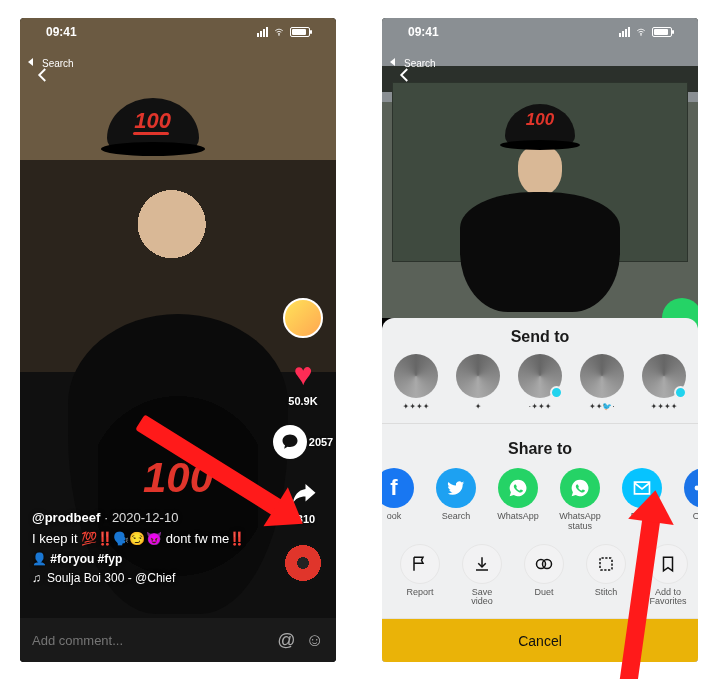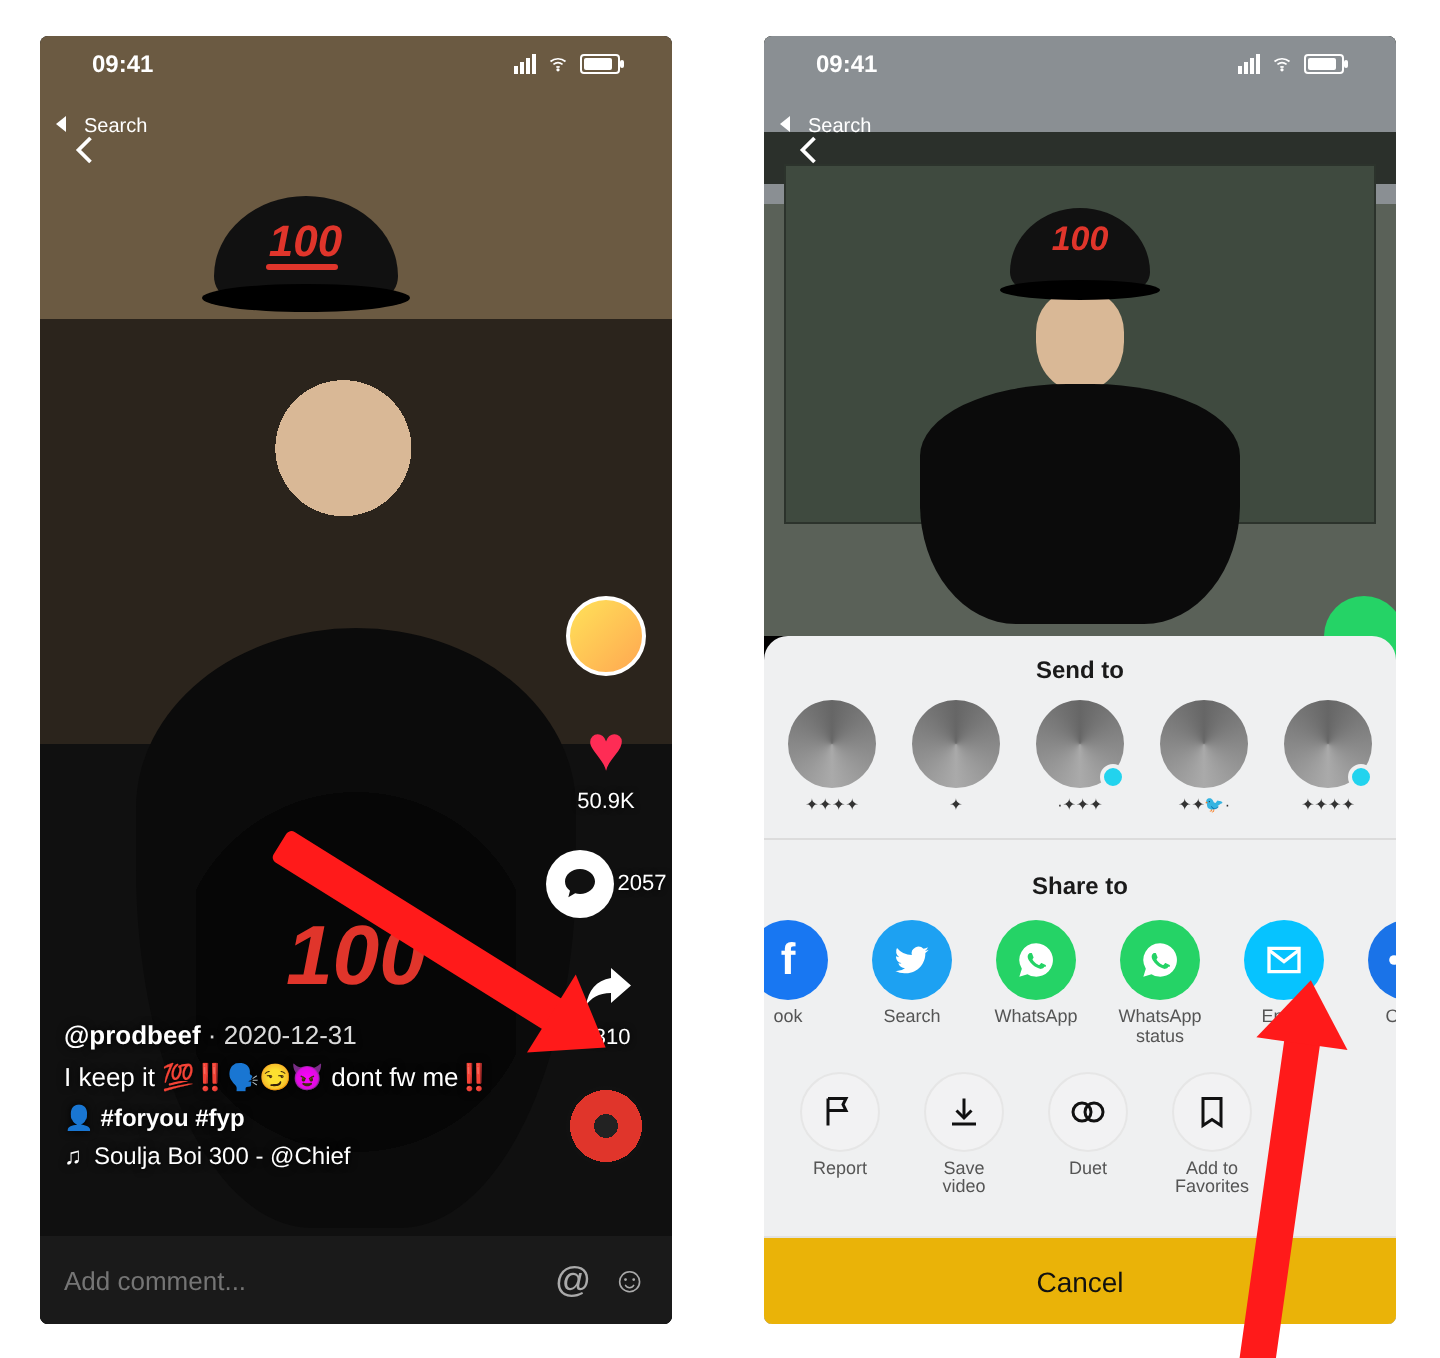--- a/index.html
+++ b/index.html
@@ -40,21 +40,21 @@
  radial-gradient(circle at 70% 40%,#3a3a3a 0 28px,transparent 28px);filter:contrast(1.3)}
 .torso .hun{position:absolute;top:140px;left:0;right:0;text-align:center;color:#e0352b;font-style:italic;font-weight:900;font-size:42px}
 
 
 .rail{position:absolute;right:10px;top:280px;width:46px;display:flex;flex-direction:column;align-items:center;gap:18px;color:#fff;font-size:11px;z-index:15}
 .avatar{width:40px;height:40px;border-radius:50%;background:linear-gradient(135deg,#ffe259,#ffa751);border:2px solid #fff}
 .heart{color:#fe2c55;font-size:32px}
 .comment-ic,.share-ic{width:34px;height:34px;background:#fff;border-radius:50%;display:flex;align-items:center;justify-content:center;color:#111}
 .share-ic{background:transparent;color:#fff;font-size:28px}
 .disc{width:40px;height:40px;border-radius:50%;background:radial-gradient(circle,#222 0 6px,#e0352b 6px 18px,#111 18px)}
-.cnt{text-shadow:0 0 3px #000;font-weight:400}
+.cnt{text-shadow:0 0 3px #000;font-weight:700}
 
 
 .meta{position:absolute;left:12px;right:70px;bottom:74px;color:#fff;font-size:13px;line-height:1.6;text-shadow:0 0 4px #000;z-index:15}
 .meta .u{font-weight:700}
 .meta .tags{font-size:12px}
 .meta .music{font-size:12px;display:flex;align-items:center;gap:6px}
 .music-ic{font-size:12px}
 
 
 .cbar{position:absolute;left:0;right:0;bottom:0;height:44px;background:#1a1a1a;display:flex;align-items:center;padding:0 12px;gap:10px}
@@ -74,21 +74,21 @@
 .roof{position:absolute;top:48px;left:0;right:0;height:26px;background:#2b302b}
 .personR{position:absolute;top:86px;left:50%;transform:translateX(-50%)}
 .capR{position:relative;width:70px;height:40px;background:#111;border-radius:50% 50% 10% 10%/80% 80% 20% 20%;margin:0 auto}
 .capR:after{content:"";position:absolute;bottom:-6px;left:-5px;right:-5px;height:10px;background:#000;border-radius:50%}
 .capR .t{color:#e0352b;font-style:italic;font-weight:900;font-size:17px;text-align:center;padding-top:6px}
 .faceR{width:44px;height:50px;background:#d9b896;border-radius:40% 40% 50% 50%;margin:2px auto 0}
 .bodyR{width:160px;height:120px;background:#0b0b0b;border-radius:46% 46% 30% 30%/30% 30% 50% 50%;margin:-4px auto 0}
 
 
 .sheet{position:absolute;left:0;right:0;bottom:0;height:344px;background:#eff0f1;border-radius:12px 12px 0 0;z-index:15;overflow:hidden}
-.sheet h4{font-size:12px;font-weight:600;color:#1a1a1a;text-align:center;padding:10px 0 6px}
+.sheet h4{font-size:16px;font-weight:600;color:#1a1a1a;text-align:center;padding:10px 0 6px}
 .hr{height:1px;background:#dcdcdc;margin:6px 0}
 .rowScroll{display:flex;gap:18px;padding:2px 12px 6px 12px;overflow:hidden}
 .contact{display:flex;flex-direction:column;align-items:center;width:44px;flex:0 0 44px}
 .contact .a{width:44px;height:44px;border-radius:50%;background:#888;background:conic-gradient(#666,#aaa,#666)}
 .contact .n{font-size:8px;color:#333;margin-top:4px;text-align:center;max-width:48px}
 .share-row{display:flex;gap:18px;padding:4px 6px 8px;overflow:hidden;margin-left:-16px}
 .sbtn{display:flex;flex-direction:column;align-items:center;width:44px;flex:0 0 44px}
 .sbtn .c{width:40px;height:40px;border-radius:50%;display:flex;align-items:center;justify-content:center;color:#fff}
 .sbtn .l{font-size:9px;color:#555;margin-top:4px;text-align:center;max-width:50px;line-height:1.1}
 .fb{background:#1877f2}.tw{background:#1da1f2}.wa{background:#25d366}.em{background:#06c3ff}.ot{background:#1a73e8}
@@ -180,21 +180,21 @@
         </span>
         <span class="cnt">4310</span>
       </div>
       <div class="disc"></div>
     </div>
 
     <div class="meta">
       <div>
         <span class="u">@prodbeef</span>
         <span style="opacity:.85"> · </span>
-        <span style="opacity:.85">2020-12-31</span>
+        <span style="opacity:.85">2020-12-10</span>
       </div>
       <div>I keep it 💯‼️🗣️😏😈 dont fw me‼️</div>
       <div class="tags">👤 <span style="font-weight:600">#foryou #fyp</span></div>
       <div class="music">
         <span class="music-ic">♫</span>
         <span>Soulja Boi   300 - @Chief</span>
       </div>
     </div>
 
     <div class="cbar">
@@ -354,20 +354,28 @@
             <div class="c">
               <svg width="20" height="18" viewBox="0 0 24 24" fill="none" stroke="#111" stroke-width="2">
                 <circle cx="8" cy="12" r="6"></circle>
                 <circle cx="16" cy="12" r="6"></circle>
               </svg>
             </div>
             <div class="l">Duet</div>
           </div>
           <div class="abtn">
             <div class="c">
+              <svg width="18" height="18" viewBox="0 0 24 24" fill="none" stroke="#111" stroke-width="2" stroke-dasharray="3 2">
+                <rect x="4" y="4" width="16" height="16" rx="2"></rect>
+              </svg>
+            </div>
+            <div class="l">Stitch</div>
+          </div>
+          <div class="abtn">
+            <div class="c">
               <svg width="18" height="18" viewBox="0 0 24 24" fill="none" stroke="#111" stroke-width="2">
                 <path d="M6 3h12v18l-6-4-6 4z"></path>
               </svg>
             </div>
             <div class="l">Add to Favorites</div>
           </div>
         </div>
       <div class="cancel">Cancel</div>
     </div>
   </div>

